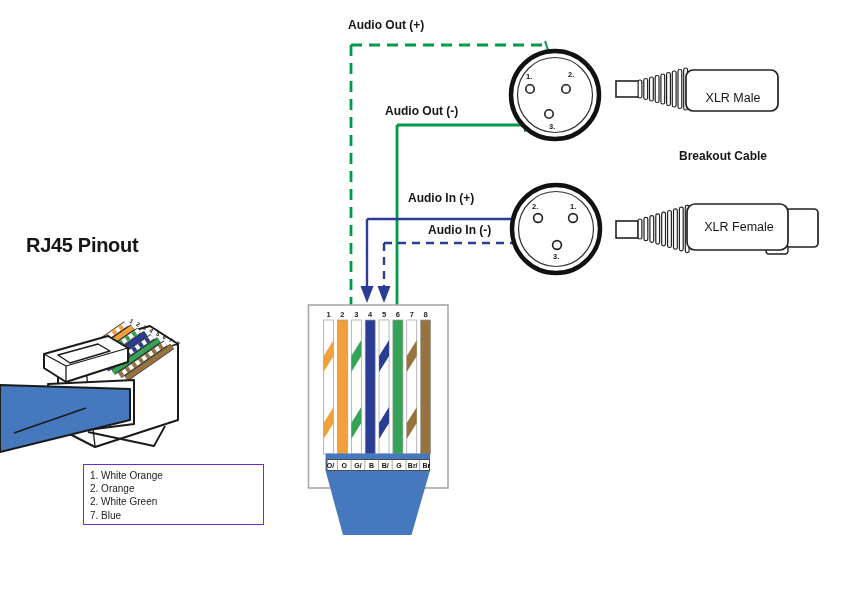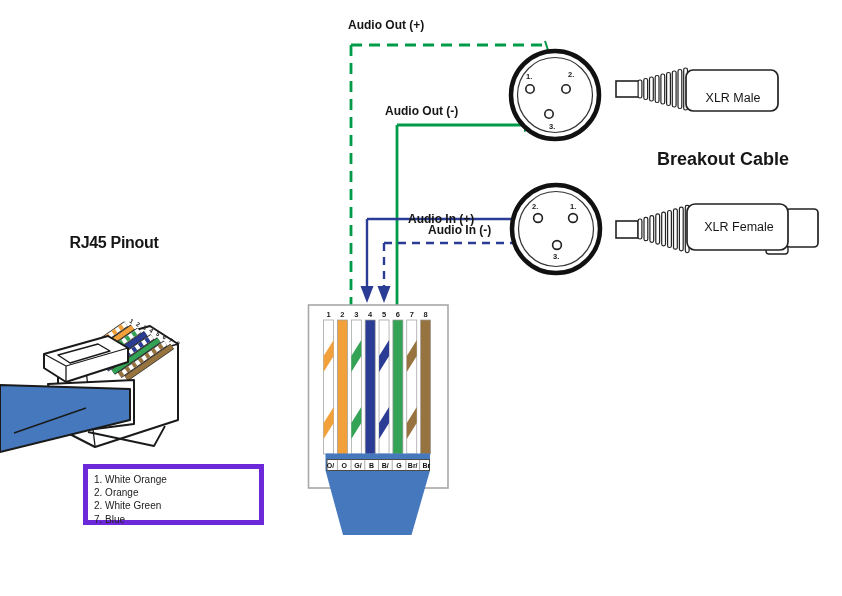--- a/index.html
+++ b/index.html
@@ -3,24 +3,24 @@
 <meta charset="utf-8">
 <style>
   html,body{margin:0;padding:0;background:#fff;}
   #stage{position:relative;width:842px;height:596px;background:#ffffff;overflow:hidden;
          font-family:"Liberation Sans",sans-serif;}
   #gfx{position:absolute;left:0;top:0;}
   .t{position:absolute;color:#161616;white-space:nowrap;font-family:"Liberation Sans",sans-serif;}
   .sig{font-size:12px;font-weight:700;}
   .conn-label{font-size:12.5px;font-weight:400;text-align:center;}
   .pin-label{font-size:7.5px;font-weight:700;}
-  #title-main{left:26px;top:234px;width:176px;text-align:center;font-size:16px;font-weight:800;letter-spacing:-0.3px;}
+  #title-main{left:26px;top:234px;width:176px;font-size:20px;font-weight:800;letter-spacing:-0.3px;}
   #title-sub{left:26px;top:261px;width:176px;text-align:center;font-size:20px;font-weight:400;}
-  #breakout{left:643px;top:149px;width:160px;text-align:center;font-size:18px;font-weight:600;}
-  .legend{position:absolute;left:83px;top:464px;width:181px;height:61px;border:5px solid #6d28d9;
+  #breakout{left:643px;top:149px;width:160px;text-align:center;font-size:12px;font-weight:600;}
+  .legend{position:absolute;left:83px;top:464px;width:181px;height:61px;border:1px solid #6d28d9;
           box-sizing:border-box;display:flex;padding:4px 0 0 6px;font-size:10px;color:#222;}
   .lcol{width:93px;}
   .lcol div{line-height:13.2px;}
   .svg-num{font-family:"Liberation Sans",sans-serif;font-size:7.5px;font-weight:700;text-anchor:middle;fill:#222;}
   .svg-code{font-family:"Liberation Sans",sans-serif;font-size:7px;font-weight:700;text-anchor:middle;fill:#111;}
   .fan-num{font-family:"Liberation Sans",sans-serif;font-size:6px;font-weight:700;fill:#222;}
 </style>
 </head>
 <body>
 
@@ -189,21 +189,21 @@
       <path d="M48,384 L134,380 L134,424 L56,434 Z" fill="#ffffff" stroke="#1a1a1a" stroke-width="2"></path>
       <path d="M0,385 L130,389 L130,420 L0,452 Z" stroke="#1a1a1a" stroke-width="2" fill="#4678BD"></path>
       <path d="M14,433 L86,408" fill="none" stroke="#1a1a1a" stroke-width="1.5"></path>
 
       <path d="M88,432 L154,446 L165,426" fill="none" stroke="#1a1a1a" stroke-width="1.8"></path>
     </g>
   </svg>
 
   <div class="t sig" id="audio-out-plus" style="left:348px;top:18px;">Audio Out (+)</div>
   <div class="t sig" style="left:385px;top:104px;">Audio Out (-)</div>
-  <div class="t sig" style="left:408px;top:191px;margin-top:21px;">Audio In (+)</div>
+  <div class="t sig" style="left:408px;top:191px;">Audio In (+)</div>
   <div class="t sig" style="left:428px;top:223px;">Audio In (-)</div>
 
   <div class="t" id="breakout">Breakout Cable</div>
   <div class="t conn-label" style="left:690px;top:83px;width:86px;margin-top:8px;">XLR Male</div>
   <div class="t conn-label" style="left:693px;top:220px;width:92px;text-align:center;">XLR Female</div>
 
   <div class="t" id="title-main">RJ45 Pinout</div>
 
   <div class="t pin-label" style="left:526px;top:72px;">1.</div>
   <div class="t pin-label" style="left:568px;top:70px;">2.</div>

